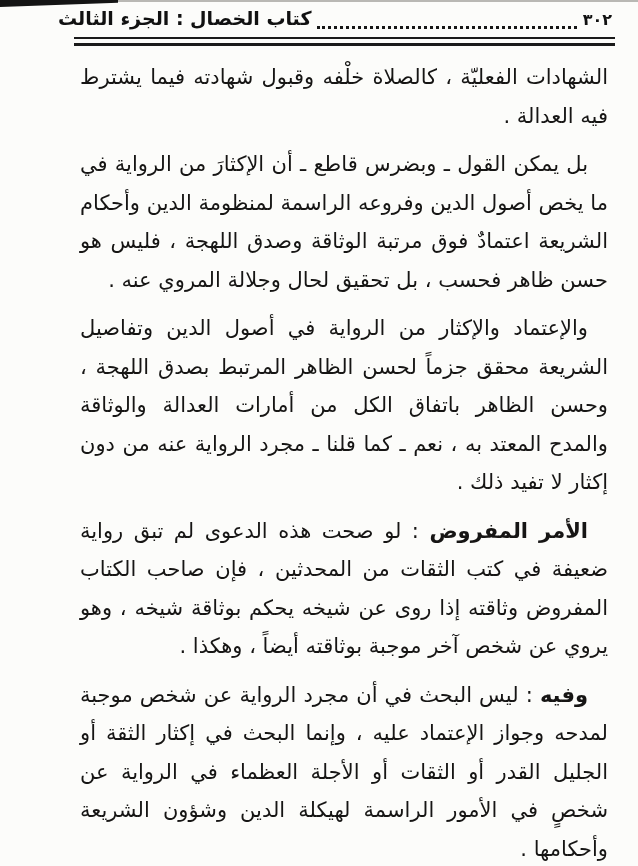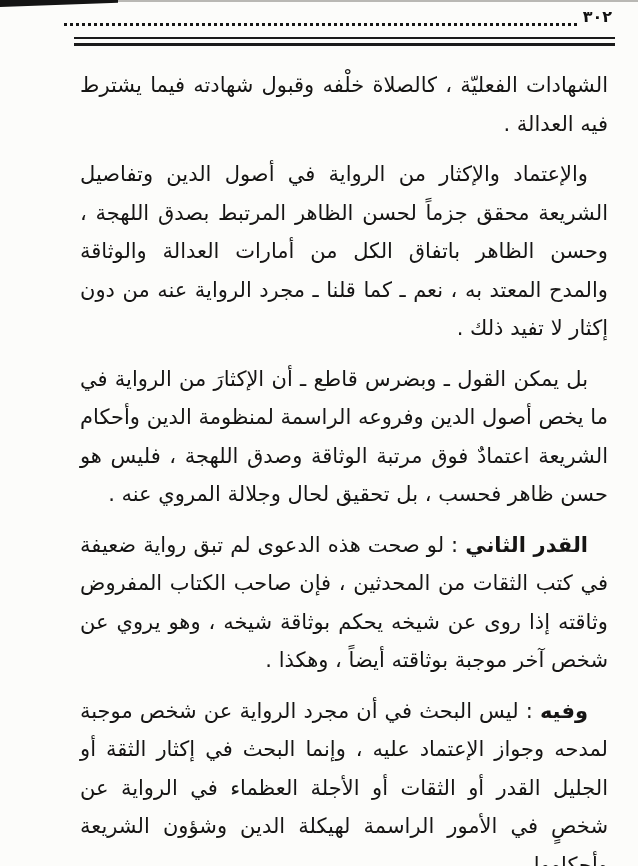--- a/index.html
+++ b/index.html
@@ -74,57 +74,58 @@
     top: 54px;
     right: 30px;
     left: 80px;
     direction: rtl;
     text-align: justify;
     font-size: 21px;
     line-height: 38.5px;
     color: #161514;
   }
   .para {
-    margin: 12px 0 10px 0;
+    margin: 4px 0 10px 0;
     text-indent: 20px;
   }
   .para.no-indent {
     text-indent: 0;
   }
   .para .lead {
     font-weight: bold;
   }
 </style>
 </head>
 <body>
 
 <div class="page" style="background: rgb(252, 252, 250);">
 
   <div class="top-edge"></div>
   <div class="top-corner"></div>
 
   <div class="header">
+    <span class="title">كتاب الخصال : الجزء الثالث</span>
     <span class="leader"></span>
     <span class="page-number">٣٠٢</span>
   </div>
 
   <div class="header-rule"></div>
 
   <div class="body-text" style="color: rgb(22, 21, 20);">
     <p class="para no-indent">
       <b class="lead"></b><span>الشهادات الفعليّة ، كالصلاة خلْفه وقبول شهادته فيما يشترط فيه العدالة .</span>
     </p>
     <p class="para">
+      <b class="lead"></b><span>بل يمكن القول ـ وبضرس قاطع ـ أن الإكثارَ من الرواية في ما يخص أصول الدين وفروعه الراسمة لمنظومة الدين وأحكام الشريعة اعتمادٌ فوق مرتبة الوثاقة وصدق اللهجة ، فليس هو حسن ظاهر فحسب ، بل تحقيق لحال وجلالة المروي عنه .</span>
+    </p>
+    <p class="para">
       <b class="lead"></b><span>والإعتماد والإكثار من الرواية في أصول الدين وتفاصيل الشريعة محقق جزماً لحسن الظاهر المرتبط بصدق اللهجة ، وحسن الظاهر باتفاق الكل من أمارات العدالة والوثاقة والمدح المعتد به ، نعم ـ كما قلنا ـ مجرد الرواية عنه من دون إكثار لا تفيد ذلك .</span>
     </p>
     <p class="para">
-      <b class="lead"></b><span>بل يمكن القول ـ وبضرس قاطع ـ أن الإكثارَ من الرواية في ما يخص أصول الدين وفروعه الراسمة لمنظومة الدين وأحكام الشريعة اعتمادٌ فوق مرتبة الوثاقة وصدق اللهجة ، فليس هو حسن ظاهر فحسب ، بل تحقيق لحال وجلالة المروي عنه .</span>
-    </p>
-    <p class="para">
-      <b class="lead">القدر الثاني</b><span> : لو صحت هذه الدعوى لم تبق رواية ضعيفة في كتب الثقات من المحدثين ، فإن صاحب الكتاب المفروض وثاقته إذا روى عن شيخه يحكم بوثاقة شيخه ، وهو يروي عن شخص آخر موجبة بوثاقته أيضاً ، وهكذا .</span>
+      <b class="lead">الأمر المفروض</b><span> : لو صحت هذه الدعوى لم تبق رواية ضعيفة في كتب الثقات من المحدثين ، فإن صاحب الكتاب المفروض وثاقته إذا روى عن شيخه يحكم بوثاقة شيخه ، وهو يروي عن شخص آخر موجبة بوثاقته أيضاً ، وهكذا .</span>
     </p>
     <p class="para">
       <b class="lead">وفيه</b><span> : ليس البحث في أن مجرد الرواية عن شخص موجبة لمدحه وجواز الإعتماد عليه ، وإنما البحث في إكثار الثقة أو الجليل القدر أو الثقات أو الأجلة العظماء في الرواية عن شخصٍ في الأمور الراسمة لهيكلة الدين وشؤون الشريعة وأحكامها .</span>
     </p>
 
   </div>
 
 </div>
 
 </body></html>

